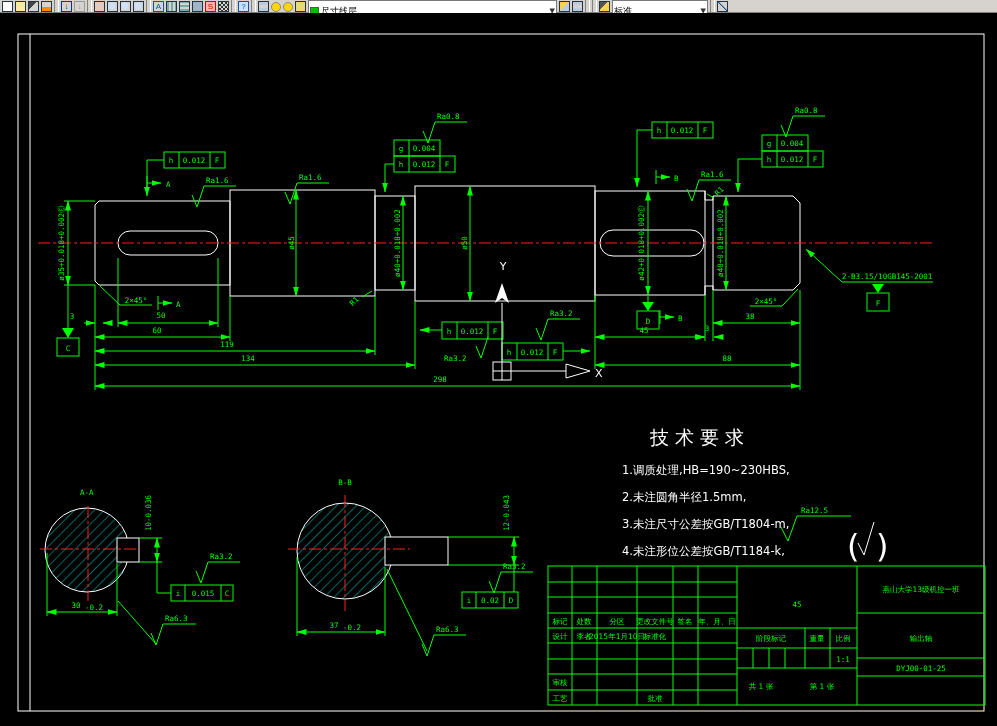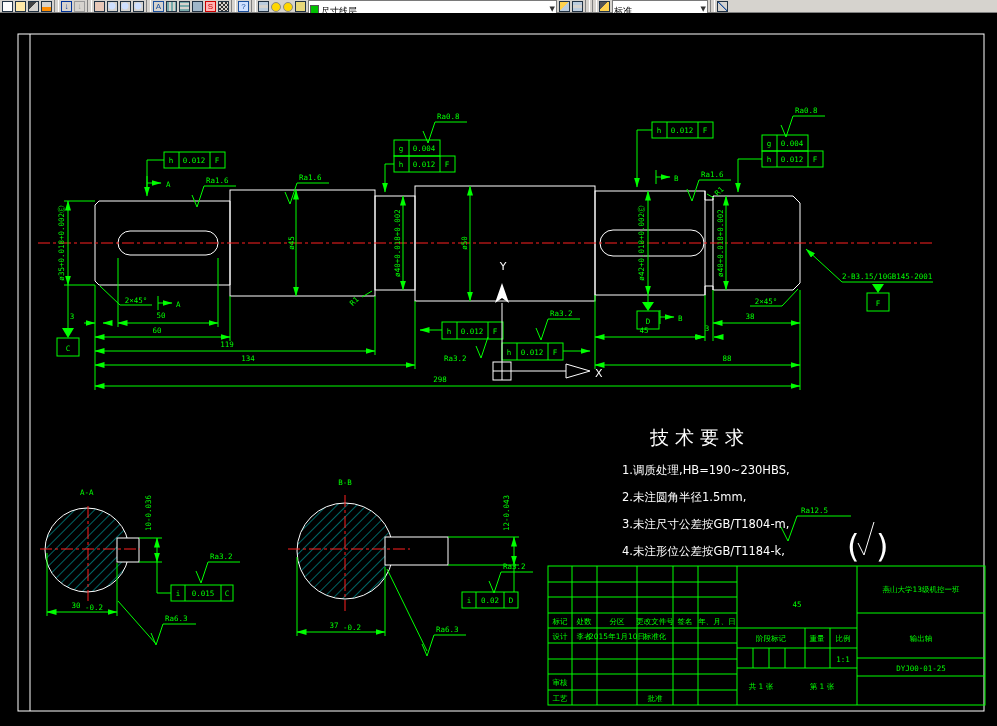--- a/index.html
+++ b/index.html
@@ -3,21 +3,21 @@
 <meta charset="utf-8">
 <style>
   html,body{margin:0;padding:0;background:#000;width:997px;height:726px;overflow:hidden}
   .toolbar{width:997px;height:13px;background:#d6d3ce;border-bottom:1px solid #808080;
     display:flex;align-items:flex-start;gap:2px;padding-left:2px;box-sizing:border-box;
     font-family:"Liberation Sans",sans-serif}
   .ti{width:11px;height:11px;margin-top:1px;background:#d6d3ce;border:1px solid;
 etc    border-color:#fff #6f6f6f #6f6f6f #fff;box-sizing:border-box;font-size:8px;
     line-height:9px;text-align:center;color:#234;overflow:hidden;flex:0 0 auto}
   .sep{width:3px;height:12px;border-left:1px solid #808080;border-right:1px solid #fff;flex:0 0 auto}
-  .tsel{height:12px;background:#fff;border:1px solid #7a7a7a;display:flex;align-items:flex-start;
+  .tsel{height:12px;background:#fff;border:1px solid #7a7a7a;display:flex;align-items:center;
     font-size:9px;color:#000;padding:4px 1px;gap:2px;flex:0 0 auto;font-family:"DejaVu Sans",sans-serif}
   .tsel .da{color:#333;font-size:7px;margin-left:auto}
   .swatch{width:7px;height:7px;background:#00c000;border:1px solid #555;display:inline-block}
   .bulb{width:8px;height:8px;border-radius:50%;background:#ffd700;border:1px solid #888;
     margin-top:2px;flex:0 0 auto}
   .canvas{position:relative;width:997px;height:713px;background:#000}
   svg text{user-select:none}
   .gl{stroke:#00ff00;fill:none;stroke-width:1}
   .wl{stroke:#ffffff;fill:none;stroke-width:1}
   .rl{stroke:#ff2020;fill:none;stroke-width:1;stroke-dasharray:12 3 3 3}

